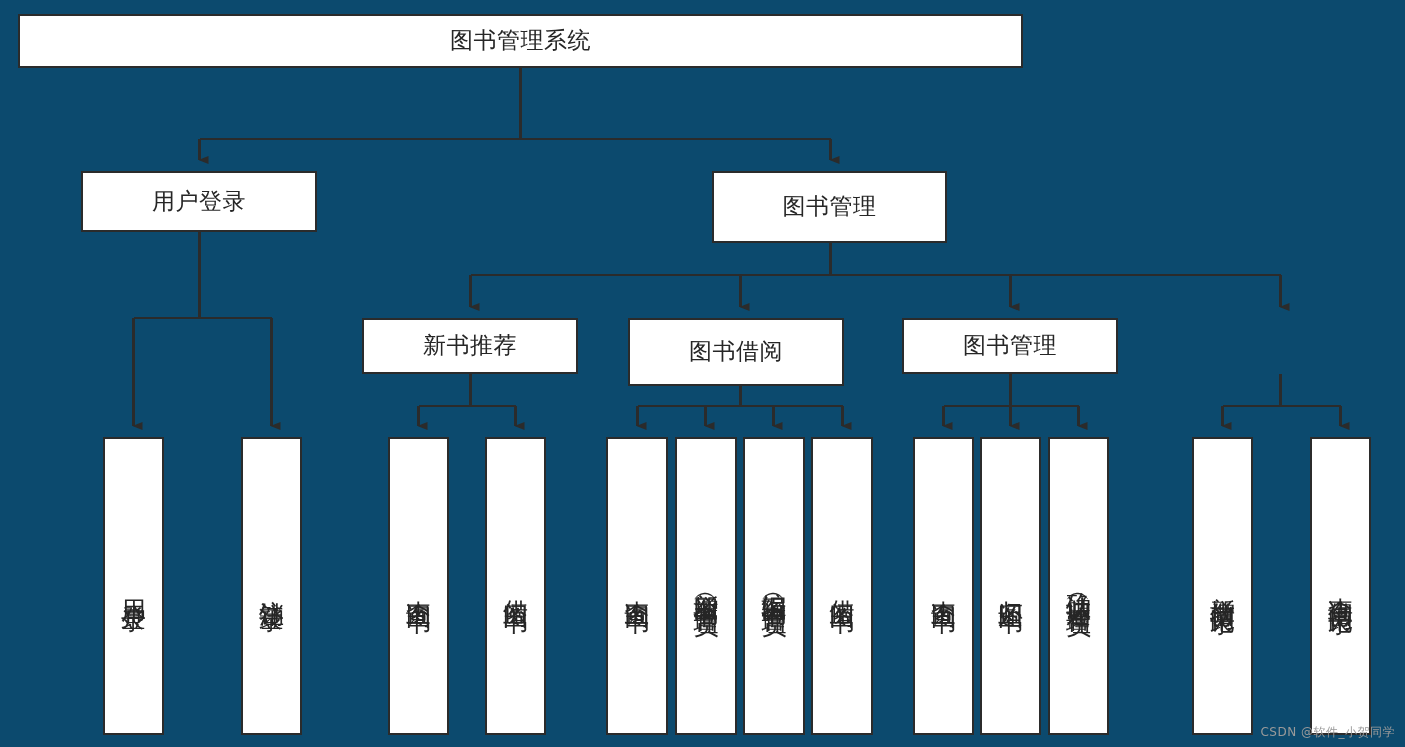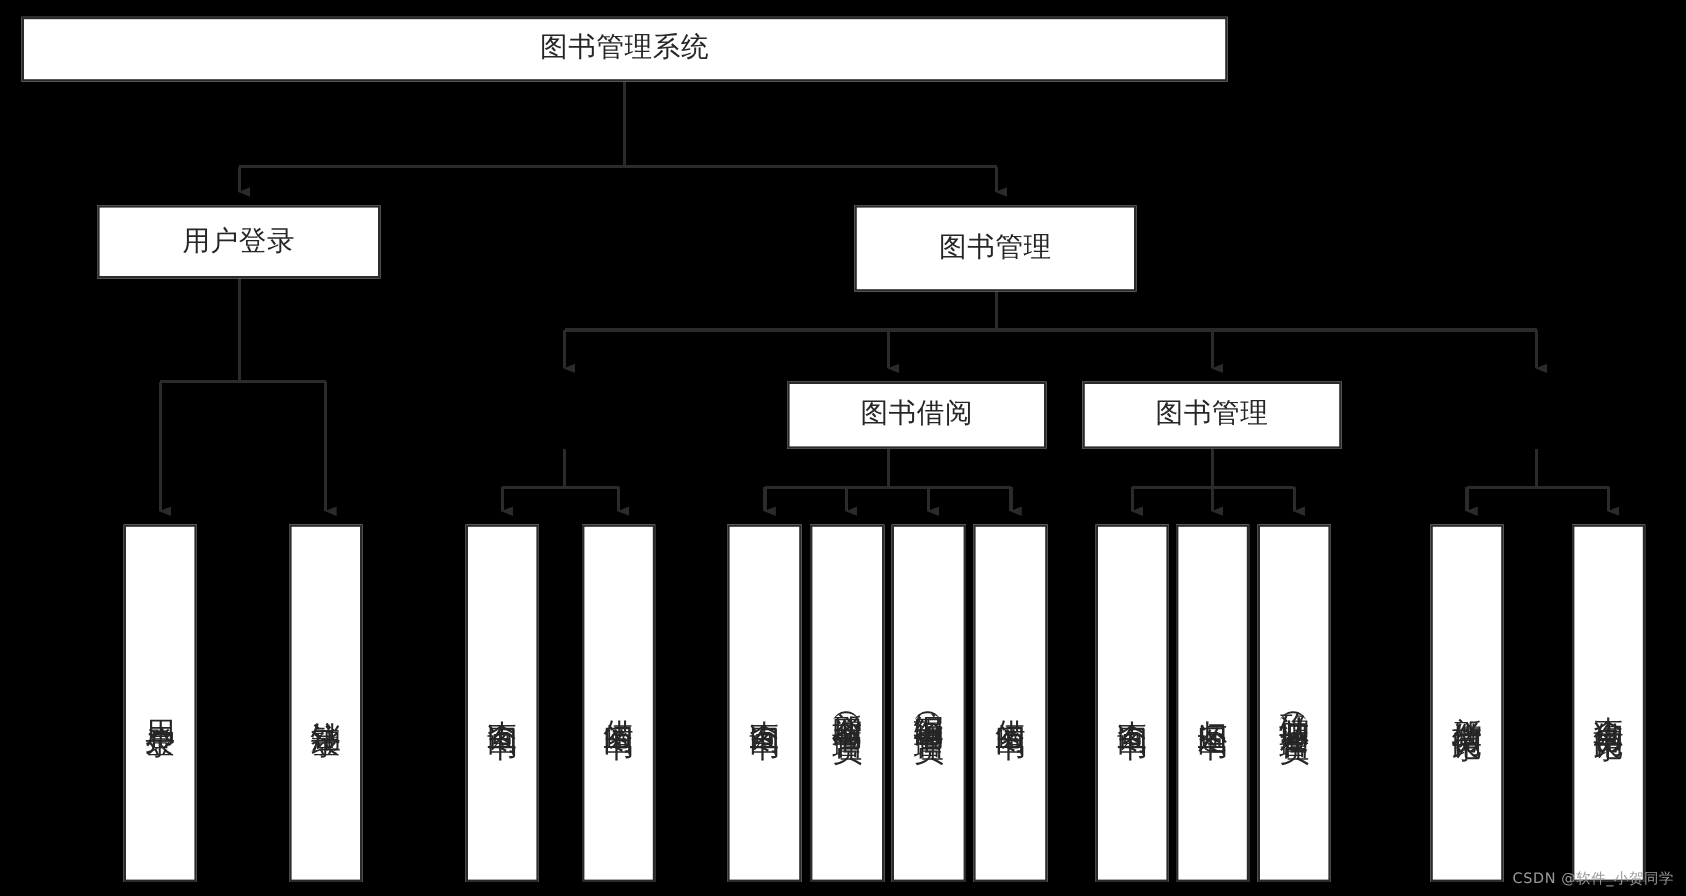--- a/index.html
+++ b/index.html
@@ -11,21 +11,21 @@
     width: 1405px;
     height: 747px;
     font-family: "DejaVu Sans", "Liberation Sans", sans-serif;
     overflow: hidden;
     position: relative;
   }
   #diagram-root {
     position: relative;
     width: 1405px;
     height: 747px;
-    background: #000000;
+    background: #0c4a6e;
   }
   svg.edges {
     position: absolute;
     left: 0;
     top: 0;
     width: 1405px;
     height: 747px;
     pointer-events: none;
   }
   .node {
@@ -130,21 +130,24 @@
     <span class="label">图书管理系统</span>
   </div>
 
   <div class="node horizontal" style="left: 81px; top: 171px; width: 236px; height: 61px;">
     <span class="label">用户登录</span>
   </div>
   <div class="node horizontal" style="left: 712px; top: 171px; width: 235px; height: 72px;">
     <span class="label">图书管理</span>
   </div>
 
-  <div class="node horizontal" style="left: 656px; top: 318px; width: 216px; height: 56px;">
+  <div class="node horizontal" style="left: 362px; top: 318px; width: 216px; height: 56px;">
+    <span class="label">新书推荐</span>
+  </div>
+  <div class="node horizontal" style="left: 628px; top: 318px; width: 216px; height: 68px;">
     <span class="label">图书借阅</span>
   </div>
   <div class="node horizontal" style="left: 902px; top: 318px; width: 216px; height: 56px;">
     <span class="label">图书管理</span>
   </div>
 
   <div class="node vertical" style="left: 103px; top: 437px; width: 61px; height: 298px;">
     <span class="label">用户登录</span>
   </div>
   <div class="node vertical" style="left: 241px; top: 437px; width: 61px; height: 298px;">

